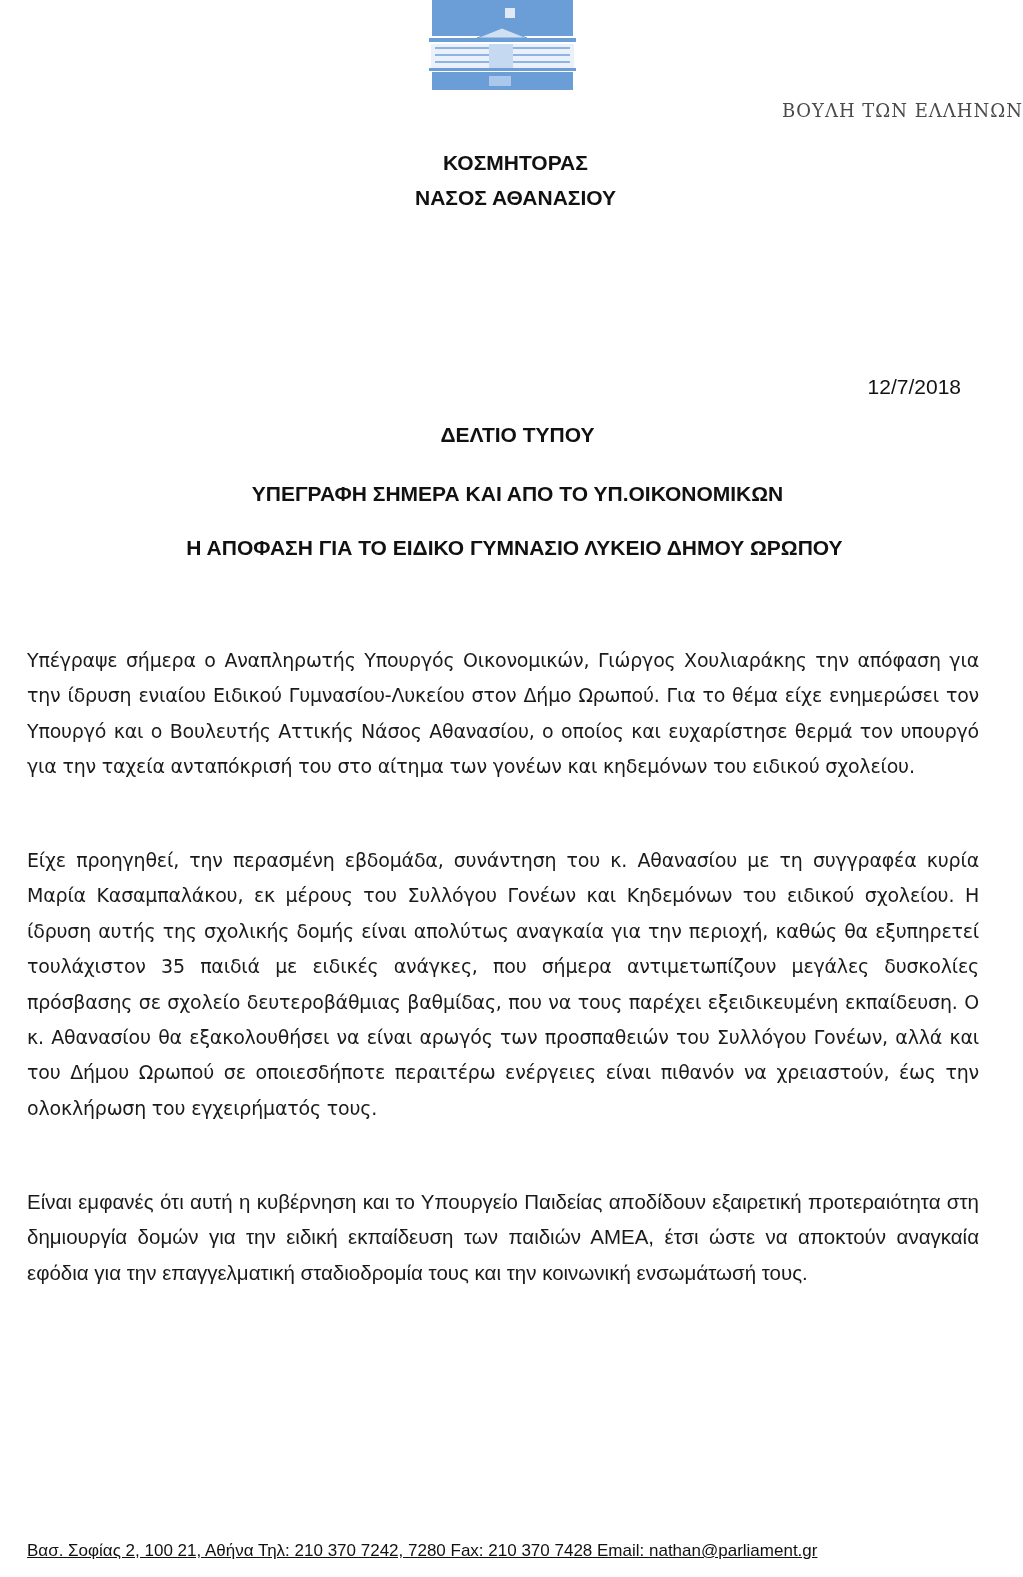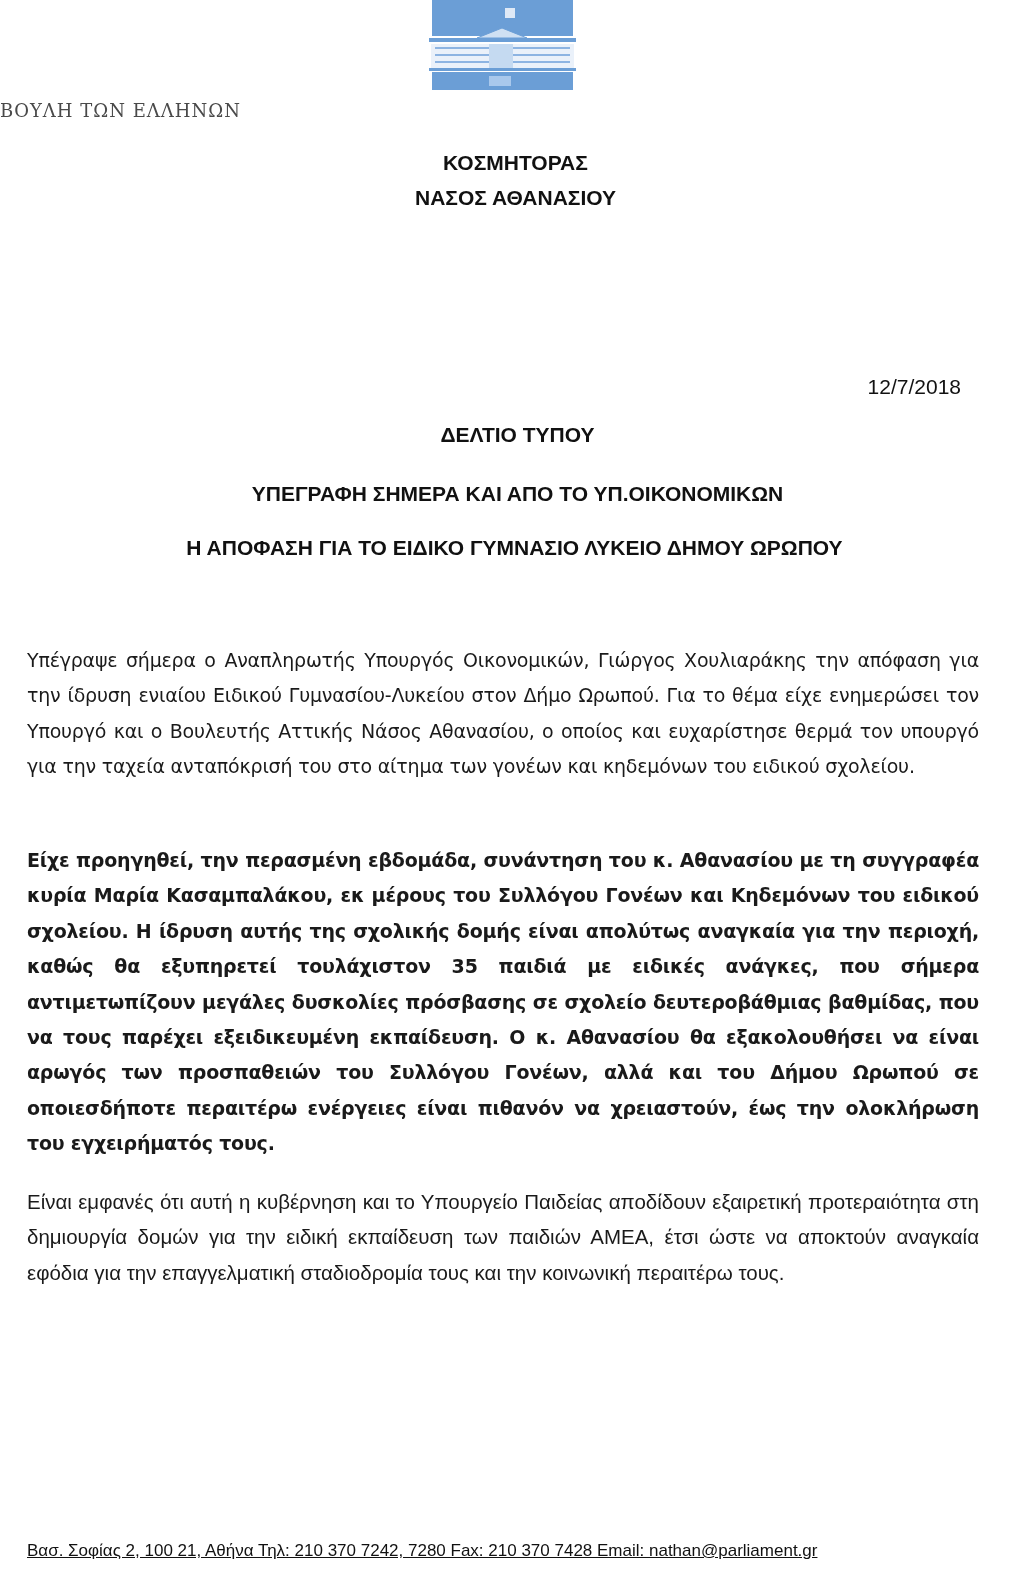--- a/index.html
+++ b/index.html
@@ -6,21 +6,21 @@
     body {
       width: 1023px; height: 1577px; position: relative; overflow: hidden;
       font-family: "DejaVu Sans", "Liberation Sans", sans-serif;
       color: #1a1a1a;
     }
     .logo {
       position: absolute; left: 427px; top: 0; width: 151px; height: 92px;
     }
     .logo svg { display: block; }
     .org-name {
-      position: absolute; left: 0; width: 1023px; top: 100px; text-align: left;
+      position: absolute; left: 0; width: 1023px; top: 100px; text-align: right;
       font-family: "DejaVu Serif", "Liberation Serif", serif;
       font-size: 18px; letter-spacing: 1px; color: #4a4a4a;
     }
     .center-bold {
       position: absolute; left: 0; width: 1023px; text-align: center;
       font-family: "Liberation Sans", sans-serif; font-weight: bold;
       font-size: 21px; color: #111;
     }
     .role { top: 151px; left: 4px; }
     .name { top: 186px; left: 4px; }
@@ -32,21 +32,21 @@
     .head1 { top: 482px; left: 6px; }
     .head2 { top: 536px; left: 3px; }
     .body-text {
       position: absolute; left: 27px; width: 952px;
       font-family: "DejaVu Sans", sans-serif; font-size: 19px;
       line-height: 35.4px; text-align: justify; color: #1a1a1a;
       letter-spacing: -0.2px;
     }
     .body-text b { font-weight: normal; }
     .p1 { top: 643px; }
-    .p2 { top: 843px; font-weight: bold; }
+    .p2 { top: 843px; }
     .p3 {
       top: 1184px; font-family: "Liberation Sans", sans-serif; font-size: 20.5px;
       letter-spacing: 0;
     }
     .footer {
       position: absolute; left: 27px; top: 1541px;
       font-family: "Liberation Sans", sans-serif; font-size: 17px; color: #111; text-decoration: underline;
     }
   </style>
 </head>
@@ -81,15 +81,15 @@
 <div class="center-bold press">ΔΕΛΤΙΟ ΤΥΠΟΥ</div>
 <div class="center-bold head1">ΥΠΕΓΡΑΦΗ ΣΗΜΕΡΑ ΚΑΙ ΑΠΟ ΤΟ ΥΠ.ΟΙΚΟΝΟΜΙΚΩΝ</div>
 <div class="center-bold head2">Η ΑΠΟΦΑΣΗ ΓΙΑ ΤΟ ΕΙΔΙΚΟ ΓΥΜΝΑΣΙΟ ΛΥΚΕΙΟ ΔΗΜΟΥ ΩΡΩΠΟΥ</div>
 
 <div class="body-text p1">
   <span>Υπέγραψε σήμερα ο Αναπληρωτής </span><b>Υπουργός</b><span> Οικονομικών, </span><b>Γιώργος Χουλιαράκης</b><span> την </span><b>απόφαση</b><span> για την </span><b>ίδρυση ενιαίου Ειδικού Γυμνασίου-Λυκείου</b><span> στον Δήμο Ωρωπού. Για το θέμα είχε ενημερώσει τον Υπουργό και ο </span><b>Βουλευτής Αττικής Νάσος Αθανασίου</b><span>, ο οποίος και ευχαρίστησε θερμά τον υπουργό για την ταχεία ανταπόκρισή του στο αίτημα των γονέων και κηδεμόνων του ειδικού σχολείου.</span>
 </div>
 
 <div class="body-text p2">Είχε προηγηθεί, την περασμένη εβδομάδα, συνάντηση του κ. Αθανασίου με τη συγγραφέα κυρία Μαρία Κασαμπαλάκου, εκ μέρους του Συλλόγου Γονέων και Κηδεμόνων του ειδικού σχολείου. Η ίδρυση αυτής της σχολικής δομής είναι απολύτως αναγκαία για την περιοχή, καθώς θα εξυπηρετεί τουλάχιστον 35 παιδιά με ειδικές ανάγκες, που σήμερα αντιμετωπίζουν μεγάλες δυσκολίες πρόσβασης σε σχολείο δευτεροβάθμιας βαθμίδας, που να τους παρέχει εξειδικευμένη εκπαίδευση. Ο κ. Αθανασίου θα εξακολουθήσει να είναι αρωγός των προσπαθειών του Συλλόγου Γονέων, αλλά και του Δήμου Ωρωπού σε οποιεσδήποτε περαιτέρω ενέργειες είναι πιθανόν να χρειαστούν, έως την ολοκλήρωση του εγχειρήματός τους.</div>
 
-<div class="body-text p3">Είναι εμφανές ότι αυτή η κυβέρνηση και το Υπουργείο Παιδείας αποδίδουν εξαιρετική προτεραιότητα στη δημιουργία δομών για την ειδική εκπαίδευση των παιδιών ΑΜΕΑ, έτσι ώστε να αποκτούν αναγκαία εφόδια για την επαγγελματική σταδιοδρομία τους και την κοινωνική περαιτέρω τους.</div>
+<div class="body-text p3">Είναι εμφανές ότι αυτή η κυβέρνηση και το Υπουργείο Παιδείας αποδίδουν εξαιρετική προτεραιότητα στη δημιουργία δομών για την ειδική εκπαίδευση των παιδιών ΑΜΕΑ, έτσι ώστε να αποκτούν αναγκαία εφόδια για την επαγγελματική σταδιοδρομία τους και την κοινωνική ενσωμάτωσή τους.</div>
 
 <div class="footer">Βασ. Σοφίας 2, 100 21, Αθήνα Τηλ: 210 370 7242, 7280 Fax: 210 370 7428 Email: nathan@parliament.gr</div>
 
 </body></html>

